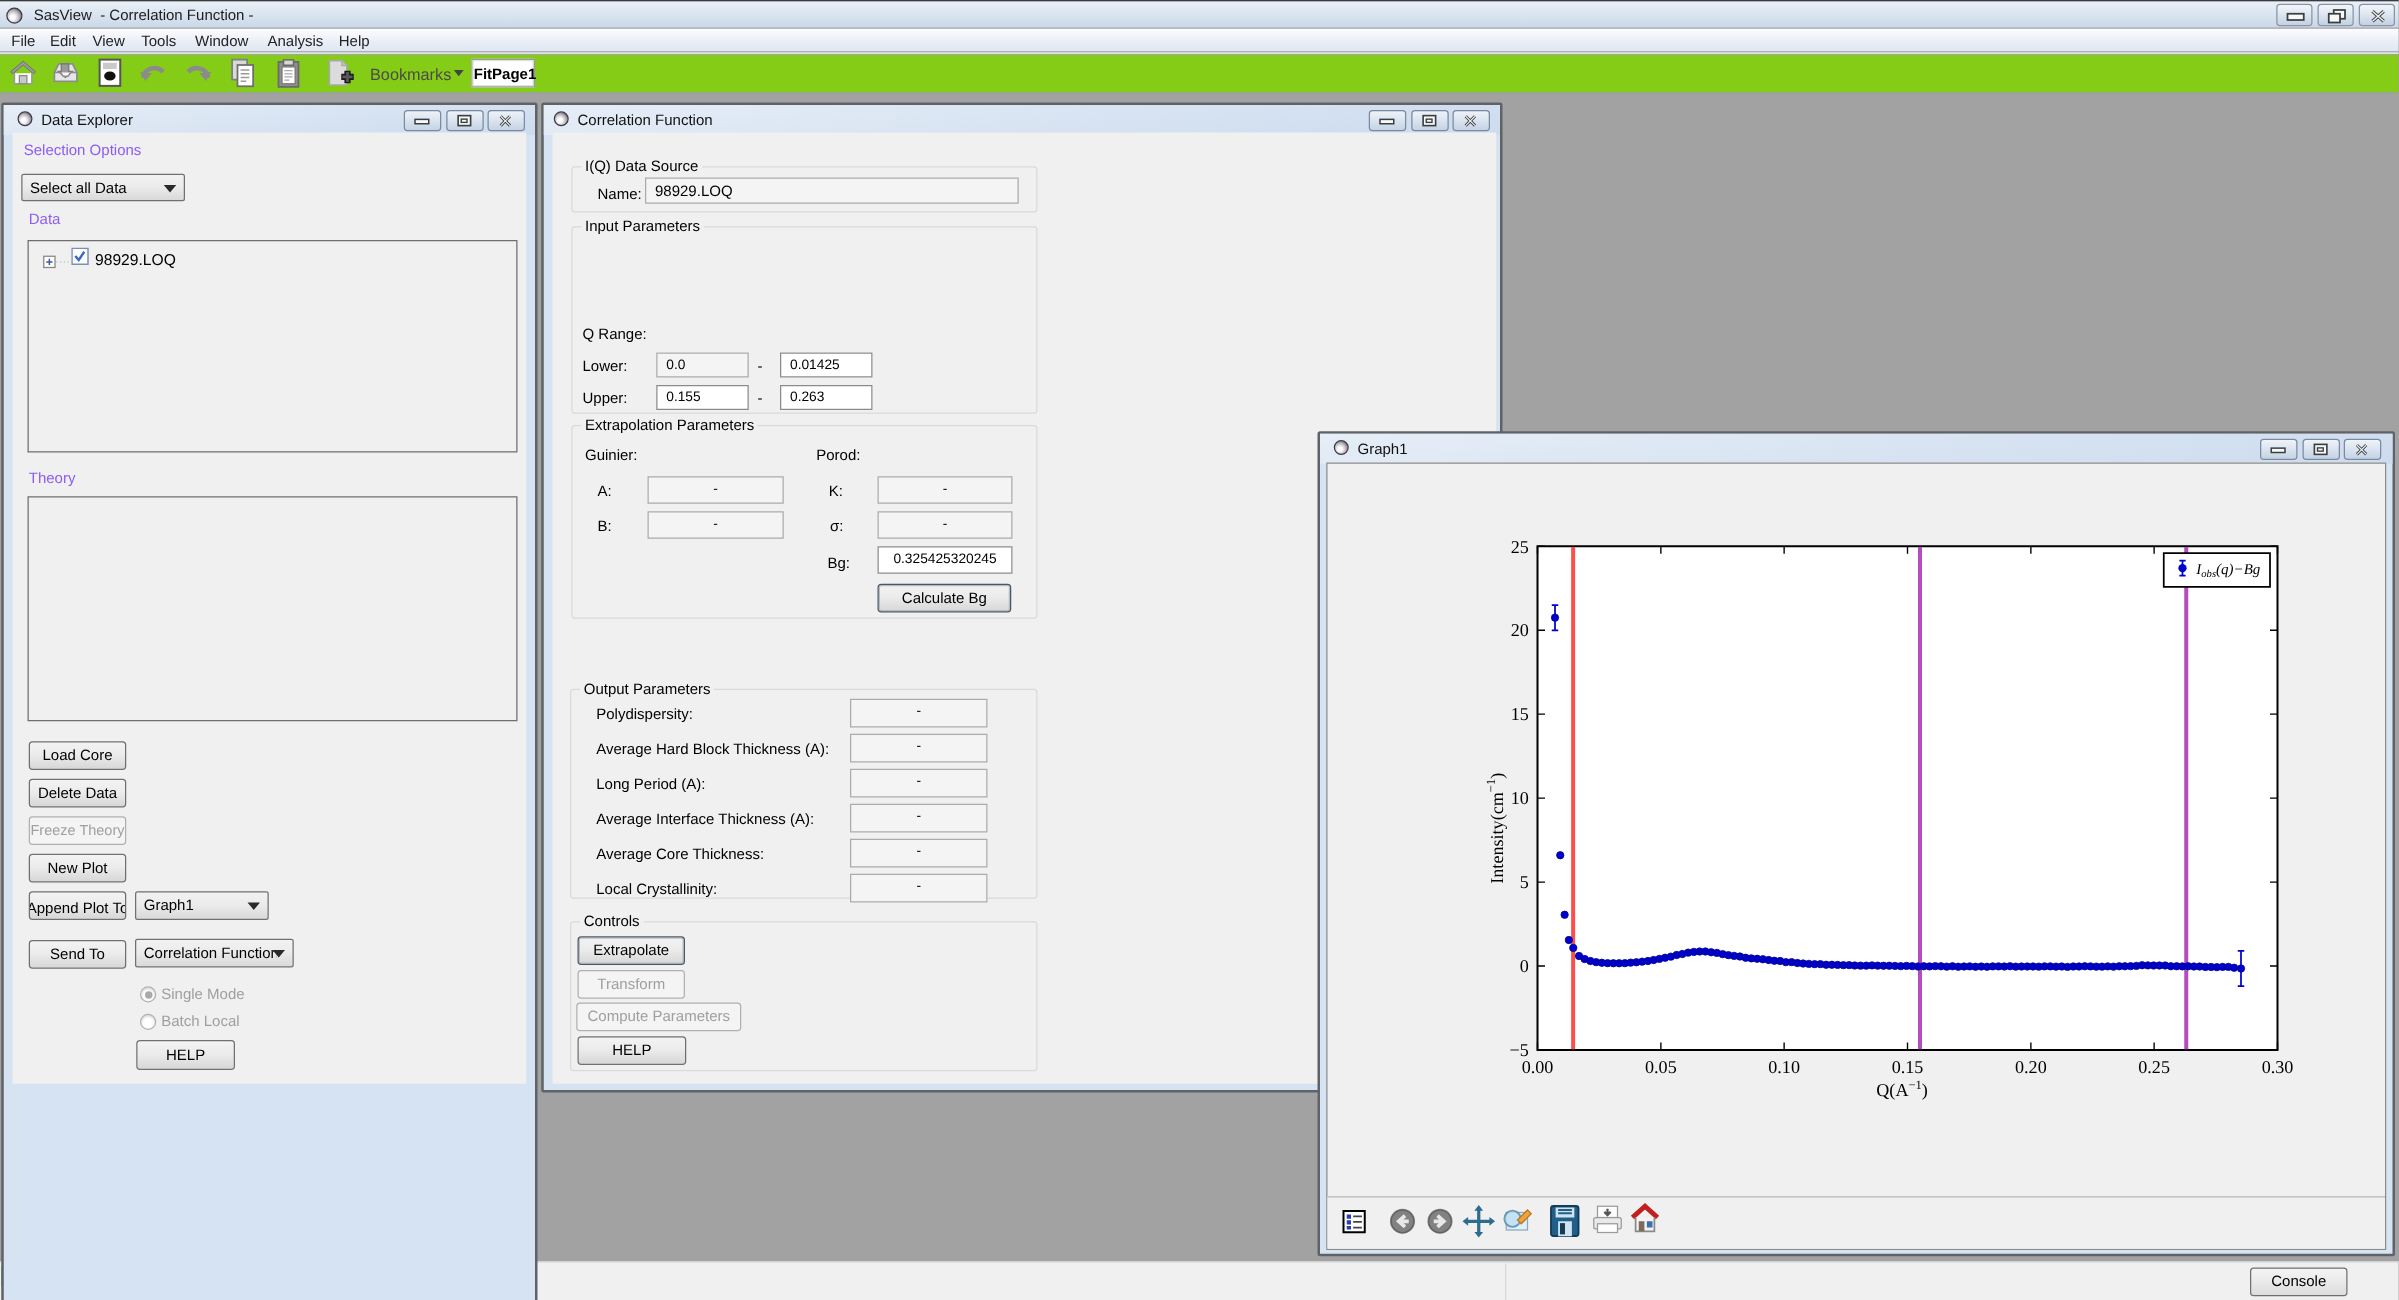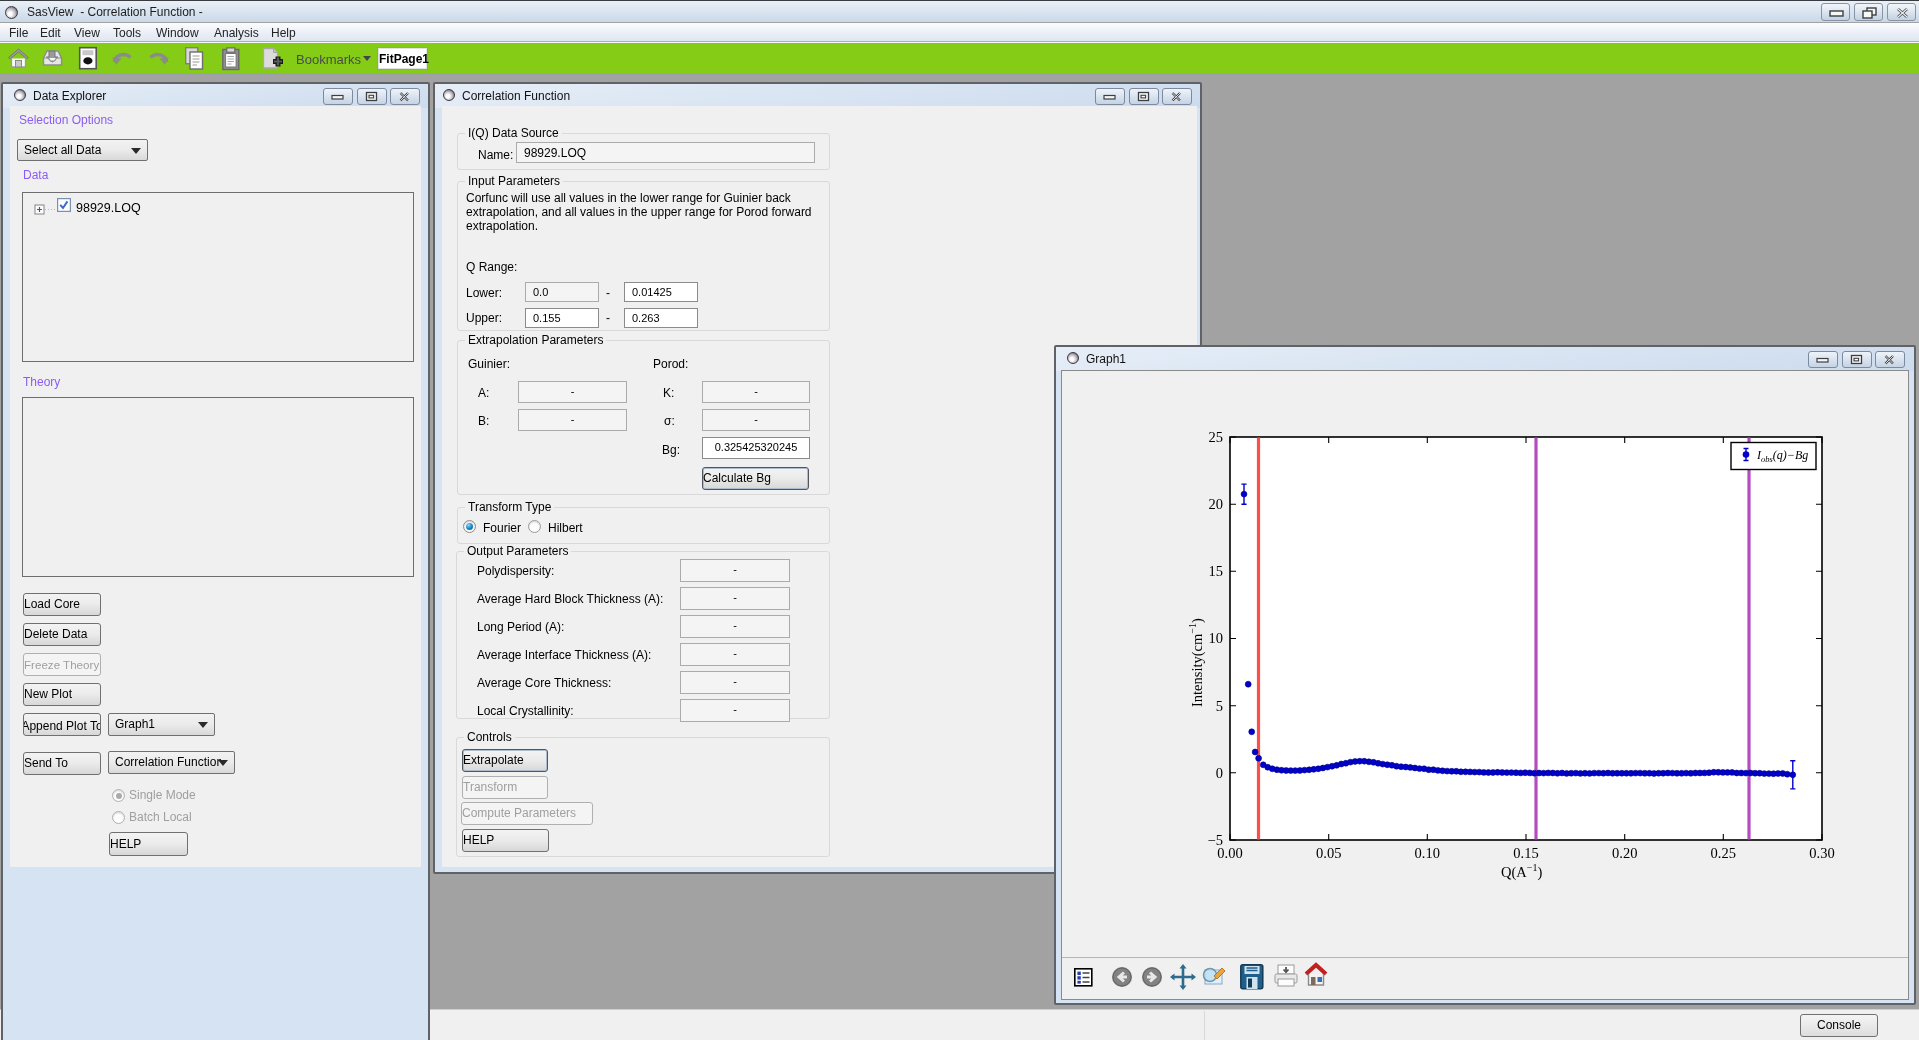--- a/index.html
+++ b/index.html
@@ -22,21 +22,21 @@
 #consolebtn{position:absolute;left:1800px;top:4px;width:78px;height:23px;border:1px solid #707070;border-radius:3px;background:linear-gradient(#f4f4f4,#ebebeb 45%,#dddddd);text-align:center;line-height:21px;font-size:12px}
 
 .cwin{position:absolute;border:2px solid #5f6368;border-radius:2px;background:#d6e3f2}
 .cwin .ctitle{position:absolute;left:0;top:0;right:0;height:24px;background:linear-gradient(172deg,#e6eef7,#ccdbee)}
 .cwin .cicon{position:absolute;width:12px;height:12px;border-radius:50%;background:radial-gradient(circle at 40% 62%,#ffffff 0 20%,#b9b4bb 55%,#4e4a52 90%);border:1px solid #3c3844;left:11px;top:5px}
 .cwin .ctext{position:absolute;left:30px;top:5px;font-size:12px;color:#111}
 .cbtn{position:absolute;top:4px;width:30px;height:17px;border:1px solid #7c8aa0;border-radius:3px;background:linear-gradient(#eef3f9,#dce5f0 45%,#c5d3e4)}
 .cbody{position:absolute;background:#f0f0f0}
 
 
-.btn{position:absolute;border:1px solid #707070;border-radius:3px;background:linear-gradient(#f3f3f3,#ebebeb 48%,#d7d7d7);text-align:left;font-size:12px;color:#000}
+.btn{position:absolute;border:1px solid #707070;border-radius:3px;background:linear-gradient(#f3f3f3,#ebebeb 48%,#d7d7d7);text-align:center;font-size:12px;color:#000}
 .btn.dis{border-color:#b0b0b0;background:#f4f4f4;color:#9f9f9f}
 .combo{position:absolute;border:1px solid #707070;border-radius:2px;background:linear-gradient(#f2f2f2,#ebebeb 48%,#d9d9d9);font-size:12px}
 .combo i{font-style:normal;position:absolute;left:6px;top:3px;color:#000}
 .combo b{position:absolute;right:6px;top:8px;width:0;height:0;border:5px solid transparent;border-top:6px solid #2a2a2a;font-weight:normal}
 .tf{position:absolute;border:1px solid #8b8b8b;background:#fff;font-size:11px}
 .tf.ro{background:#f4f4f4;border-color:#ababab}
 .tf span{position:absolute;left:7px;top:3px}
 .tf .ctr{left:0;right:0;text-align:center}
 .group{position:absolute;border:1px solid #d9d9d9;border-radius:3px}
 .group .glabel{position:absolute;left:7px;top:-8px;background:#f0f0f0;padding:0 3px;font-size:12px;color:#000}
@@ -225,21 +225,20 @@
   <div class="cbody" style="left:7px;top:22px;width:755px;height:761px">
     <div class="group" style="left:15px;top:27px;width:373px;height:37px">
         <div class="glabel">I(Q) Data Source</div>
       <div class="lbl" style="left:20px;top:14px">Name:</div>
       <div class="tf ro" style="left:58px;top:8px;width:299px;height:21px;font-size:12px">
           <span>98929.LOQ</span>
         </div>
     </div>
     <div class="group" style="left:15px;top:75px;width:373px;height:150px">
         <div class="glabel">Input Parameters</div>
-      <div class="lbl" style="left:8px;top:9px;line-height:14px;width:352px">Corfunc will use all values in the lower range for Guinier back extrapolation, and all values in the upper range for Porod forward extrapolation.</div>
       <div class="lbl" style="left:8px;top:78px">Q Range:</div>
       <div class="lbl" style="left:8px;top:104px">Lower:</div>
       <div class="tf ro" style="left:67px;top:100px;width:74px;height:20px">
           <span>0.0</span>
         </div>
       <div class="lbl" style="left:148px;top:104px">-</div>
       <div class="tf" style="left:166px;top:100px;width:74px;height:20px">
           <span>0.01425</span>
         </div>
       <div class="lbl" style="left:8px;top:129px">Upper:</div>
@@ -269,27 +268,20 @@
         </div>
       <div class="lbl" style="left:206px;top:73px">σ:</div>
       <div class="tf ro" style="left:244px;top:68px;width:108px;height:22px">
           <span class="ctr">-</span>
         </div>
       <div class="lbl" style="left:204px;top:102px">Bg:</div>
       <div class="tf" style="left:244px;top:96px;width:108px;height:22px">
           <span class="ctr">0.325425320245</span>
         </div>
       <div class="btn" style="left:244px;top:126px;width:107px;height:23px;line-height:21px;border:1px solid #4f565e;box-shadow:0 0 0 1px #aebdcd inset">Calculate Bg</div>
-    </div>
-    <div class="group" style="left:15px;top:401px;width:373px;height:37px">
-        <div class="glabel">Transform Type</div>
-      <div class="radio sel" style="left:5px;top:12px"></div>
-        <div class="lbl" style="left:25px;top:13px">Fourier</div>
-      <div class="radio" style="left:70px;top:12px"></div>
-        <div class="lbl" style="left:90px;top:13px">Hilbert</div>
     </div>
     <div class="group" style="left:14px;top:445px;width:374px;height:168px">
         <div class="glabel">Output Parameters</div>
       <div class="lbl" style="left:20px;top:12px">Polydispersity:</div>
       <div class="tf ro" style="left:223px;top:7px;width:110px;height:23px">
           <span class="ctr">-</span>
         </div>
       <div class="lbl" style="left:20px;top:40px">Average Hard Block Thickness (A):</div>
       <div class="tf ro" style="left:223px;top:35px;width:110px;height:23px">
           <span class="ctr">-</span>

